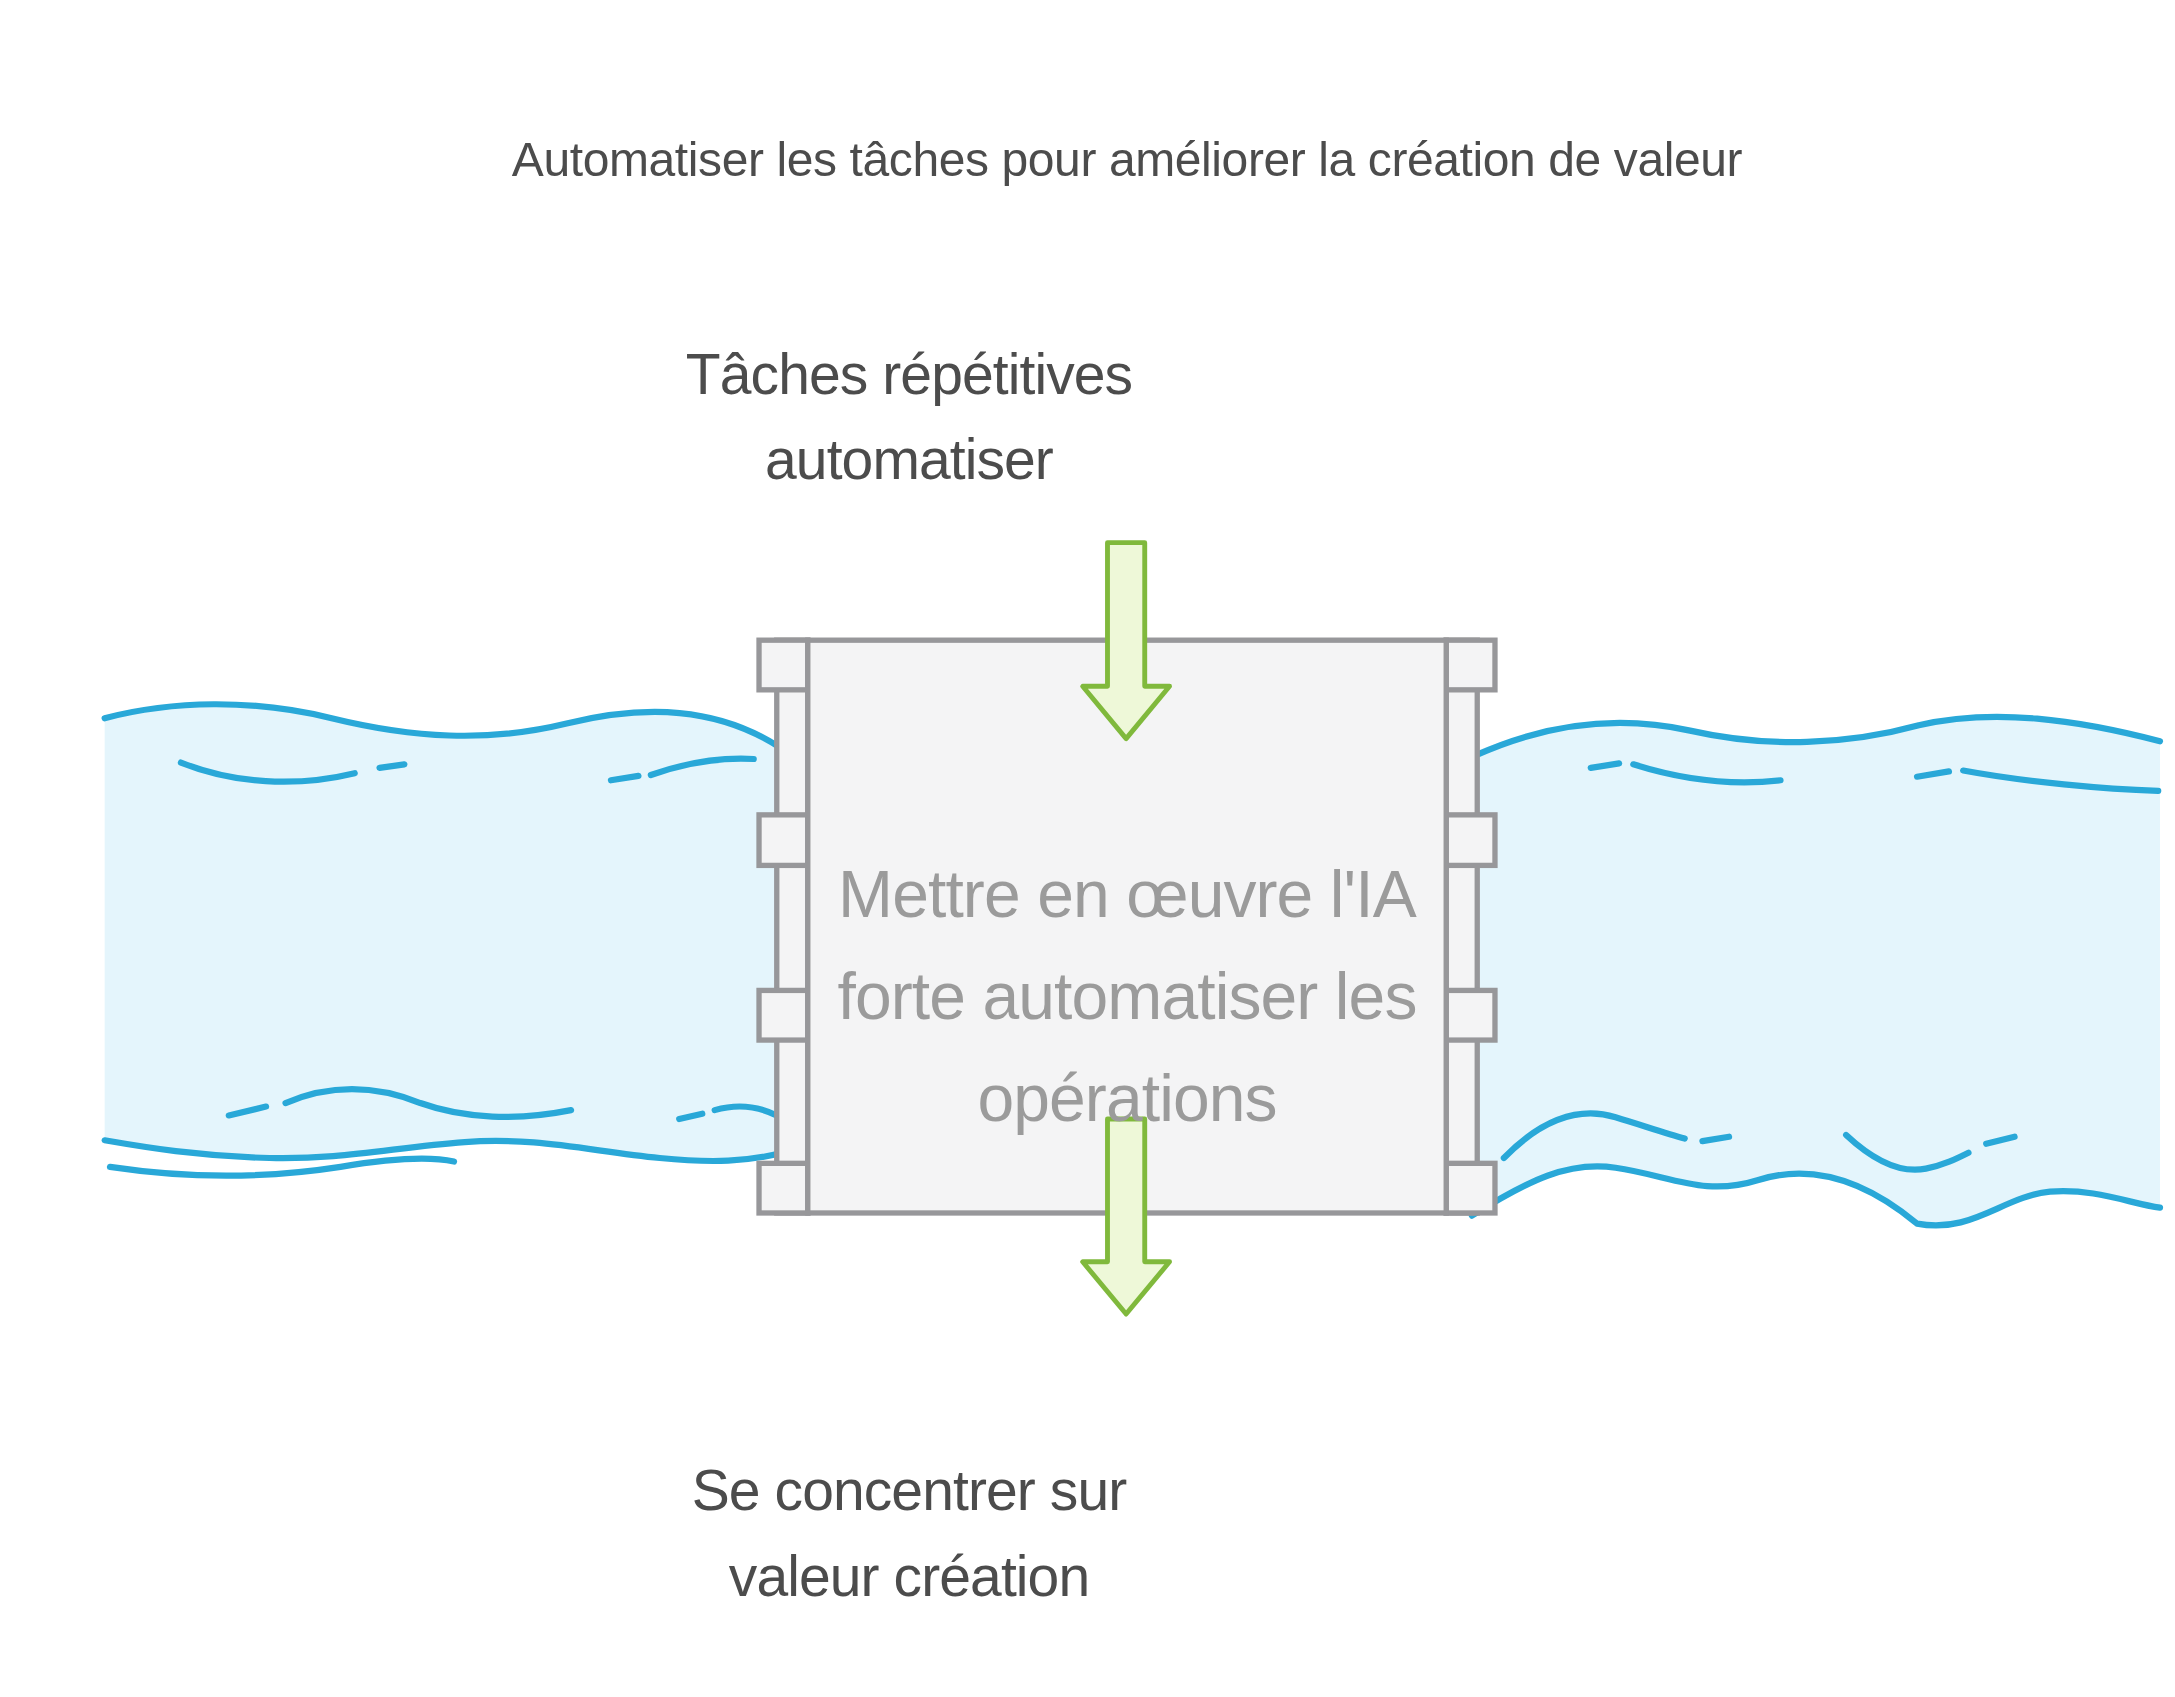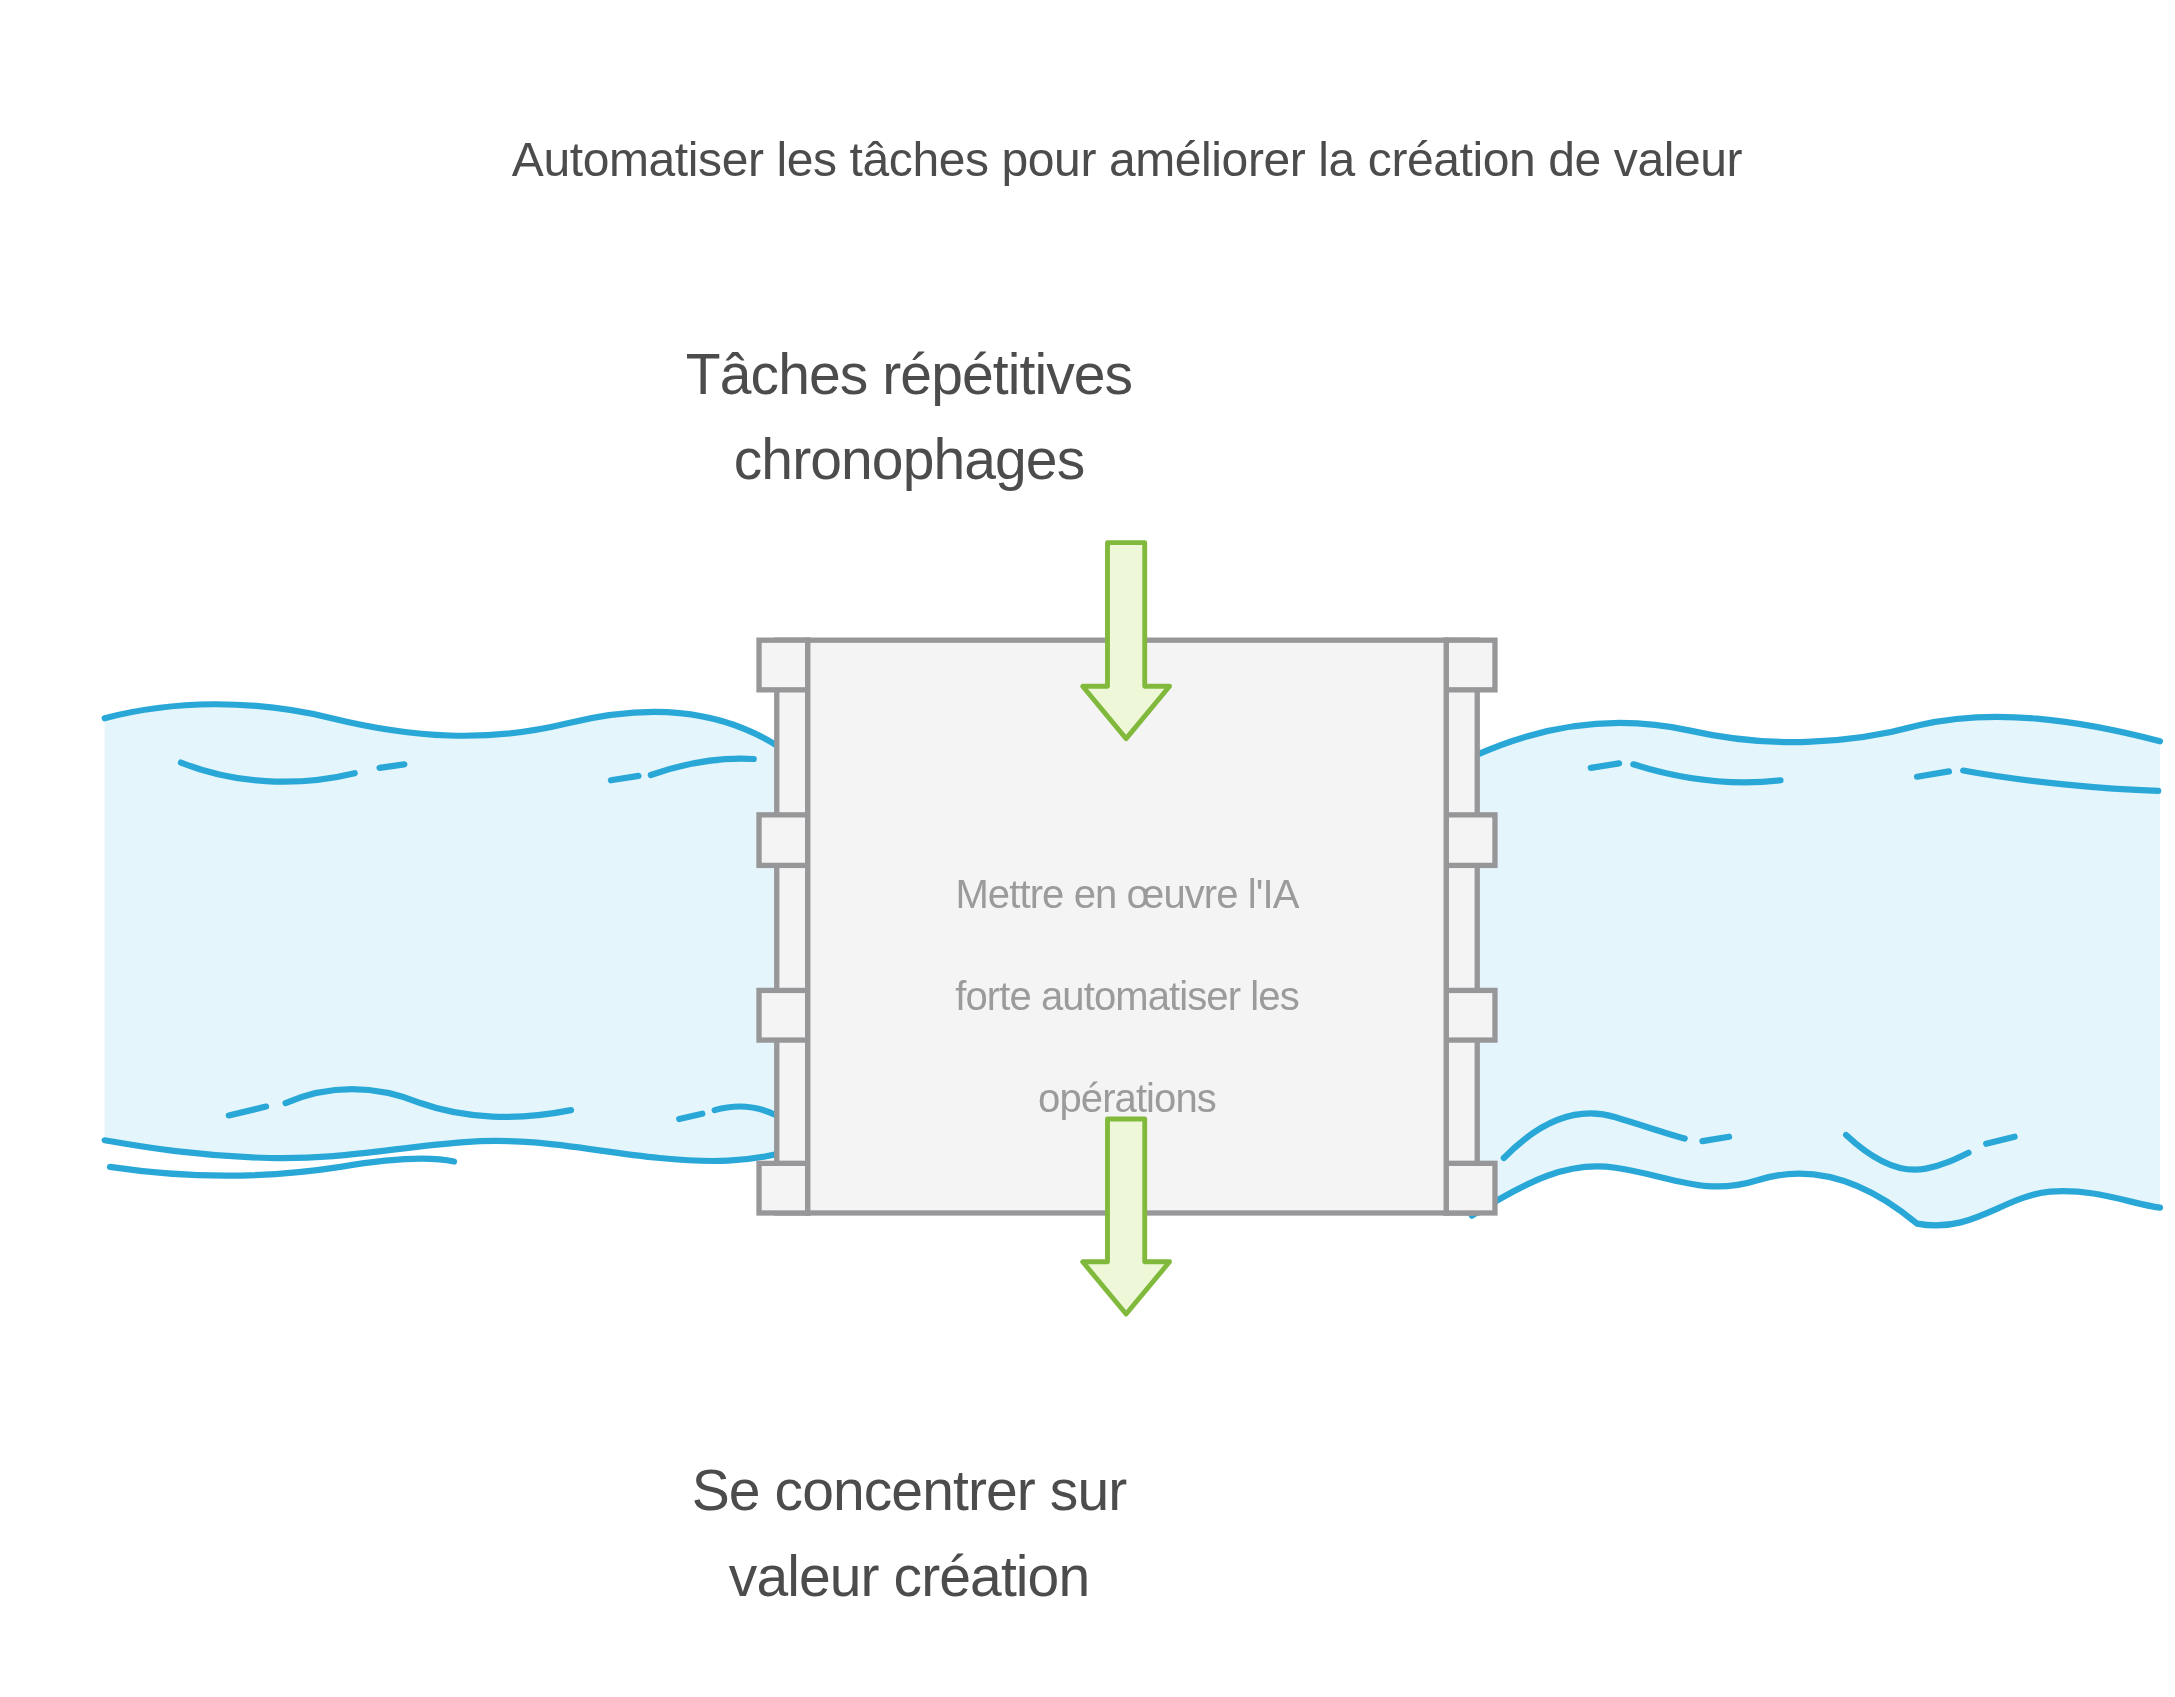--- a/index.html
+++ b/index.html
@@ -31,21 +31,21 @@
   }
   .label{
     left:0;width:1740px;
     font-size:57px;line-height:85px;
     color:var(--text-dark);
   }
   .label-top{top:332px;}
   .label-bottom{top:1447px;line-height:86px;}
   .box-text{
     left:769px;width:638px;top:843px;
-    font-size:40px;line-height:102px;
+    font-size:66px;line-height:102px;
     color:var(--text-muted);
   }
   .water-fill{fill:var(--water-fill);stroke:none;}
   .water-line{fill:none;stroke:var(--water-stroke);stroke-width:7;stroke-linecap:round;}
   .box-part{fill:var(--box-fill);stroke:var(--box-stroke);stroke-width:6;}
   .arrow{fill:var(--arrow-fill);stroke:var(--arrow-stroke);stroke-width:5.5;stroke-linejoin:round;}
 </style>
 </head>
 <body>
 
@@ -139,21 +139,21 @@
     </g>
 
     <path class="arrow" d="M1205,612 h42 v162 h28 l-49,59 -49,-59 h28 z"></path>
     <path class="arrow" d="M1205,1262 h42 v161 h28 l-49,59 -49,-59 h28 z"></path>
   </svg>
 
   <div class="txt title">Automatiser les tâches pour améliorer la création de valeur</div>
 
   <div class="txt label label-top">
     <div>Tâches répétitives</div>
-    <div>chronophages</div>
+    <div>automatiser</div>
   </div>
 
   <div class="txt box-text">
     <div>Mettre en œuvre l'IA</div>
     <div>forte automatiser les</div>
     <div>opérations</div>
   </div>
 
   <div class="txt label label-bottom">
     <div>Se concentrer sur</div>

